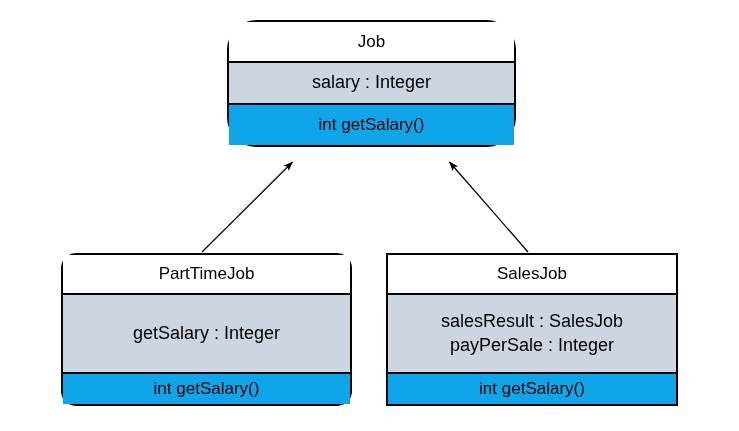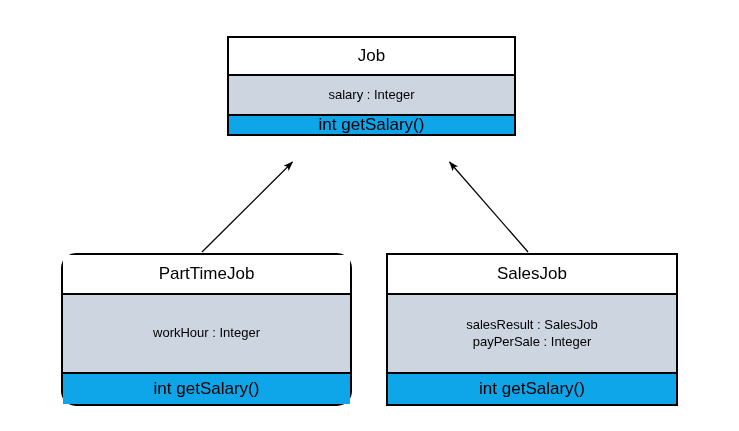--- a/index.html
+++ b/index.html
@@ -49,39 +49,40 @@
     overflow: hidden;
   }
   .cmp-name {
     background: #ffffff;
     font-size: 17px;
     line-height: 1.15;
     border-bottom: 2px solid #000000;
   }
   .cmp-attrs {
     background: #ccd5e0;
-    font-size: 13px;
+    font-size: 18px;
     line-height: 1.30;
     border-bottom: 2px solid #000000;
   }
   .cmp-ops {
     background: #0ea5e9;
     font-size: 17px;
     line-height: 1.15;
   }
   .member {
     display: block;
     white-space: nowrap;
   }
   
   #class-job {
     left: 227px;
-    top: 36px;
+    top: 20px;
     width: 289px;
-    height: 100px;
+    height: 127px;
+    border-radius: 30px;
   }
   #class-job .cmp-name  { height: 41px; }
   #class-job .cmp-attrs { height: 42px; }
   #class-job .cmp-ops   { flex: 1 1 auto; }
   
   #class-parttimejob {
     left: 61px;
     top: 253px;
     width: 291px;
     height: 153px;
@@ -131,21 +132,21 @@
     <div class="compartment cmp-ops">
       <span class="member">int getSalary()</span>
     </div>
   </div>
 
   <div class="uml-class" id="class-parttimejob">
     <div class="compartment cmp-name">
       <span class="member">PartTimeJob</span>
     </div>
     <div class="compartment cmp-attrs">
-      <span class="member">workHour : Integer</span>
+      <span class="member">getSalary : Integer</span>
     </div>
     <div class="compartment cmp-ops">
       <span class="member">int getSalary()</span>
     </div>
   </div>
 
   <div class="uml-class" id="class-salesjob">
     <div class="compartment cmp-name">
       <span class="member">SalesJob</span>
     </div>

